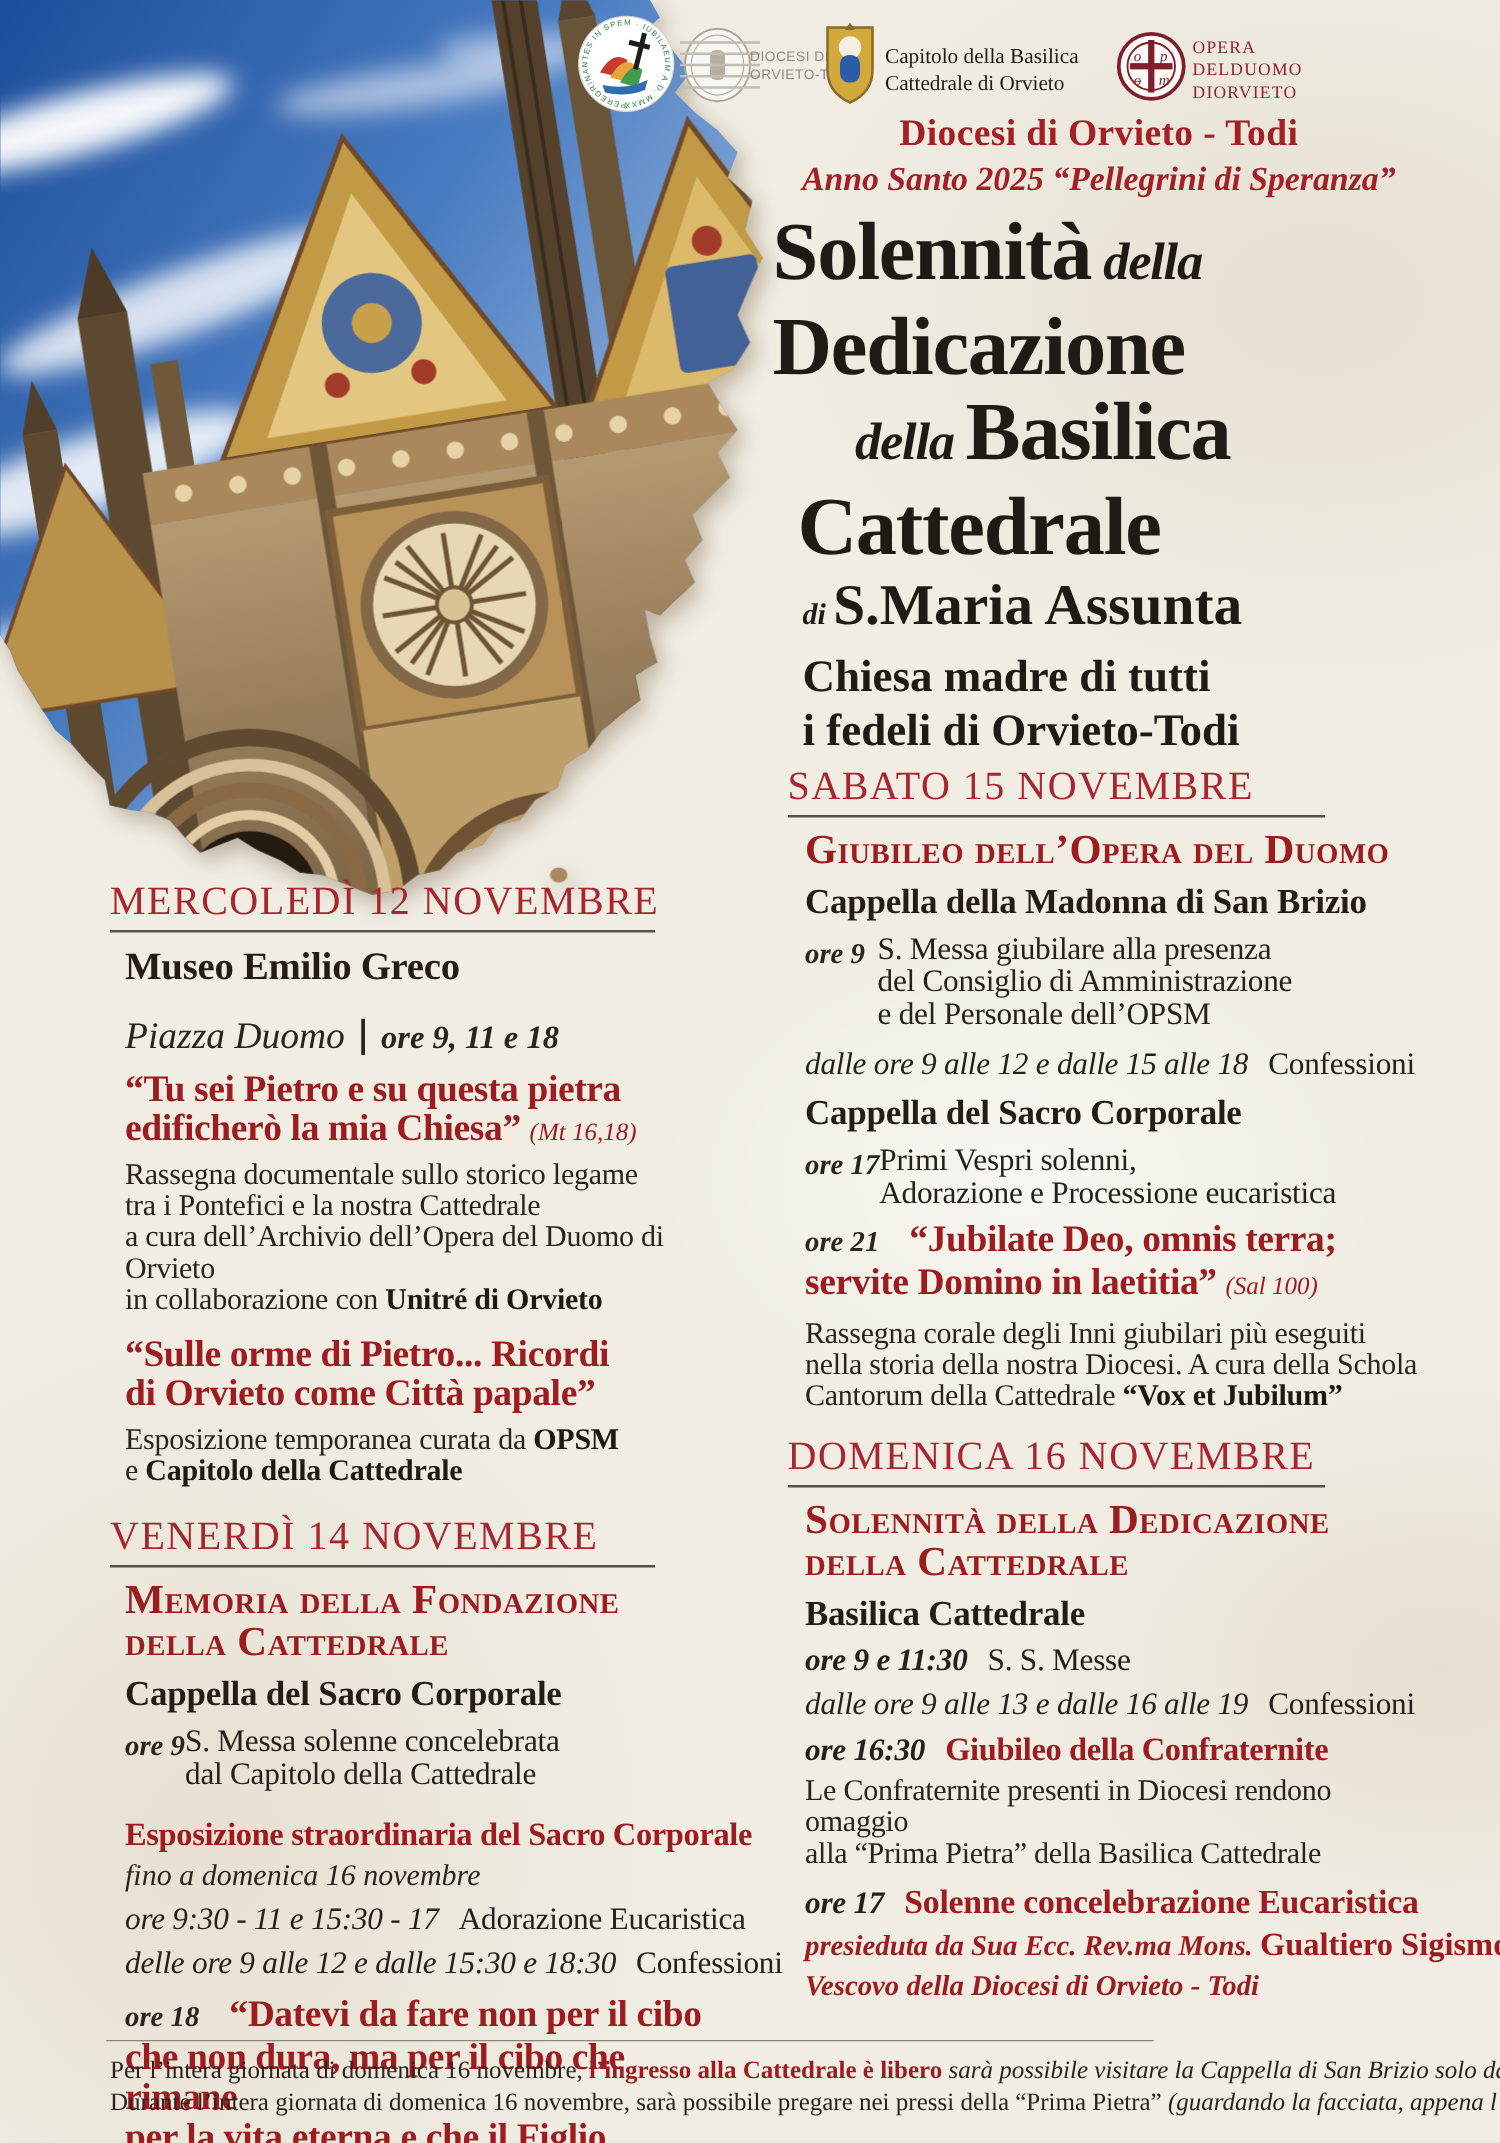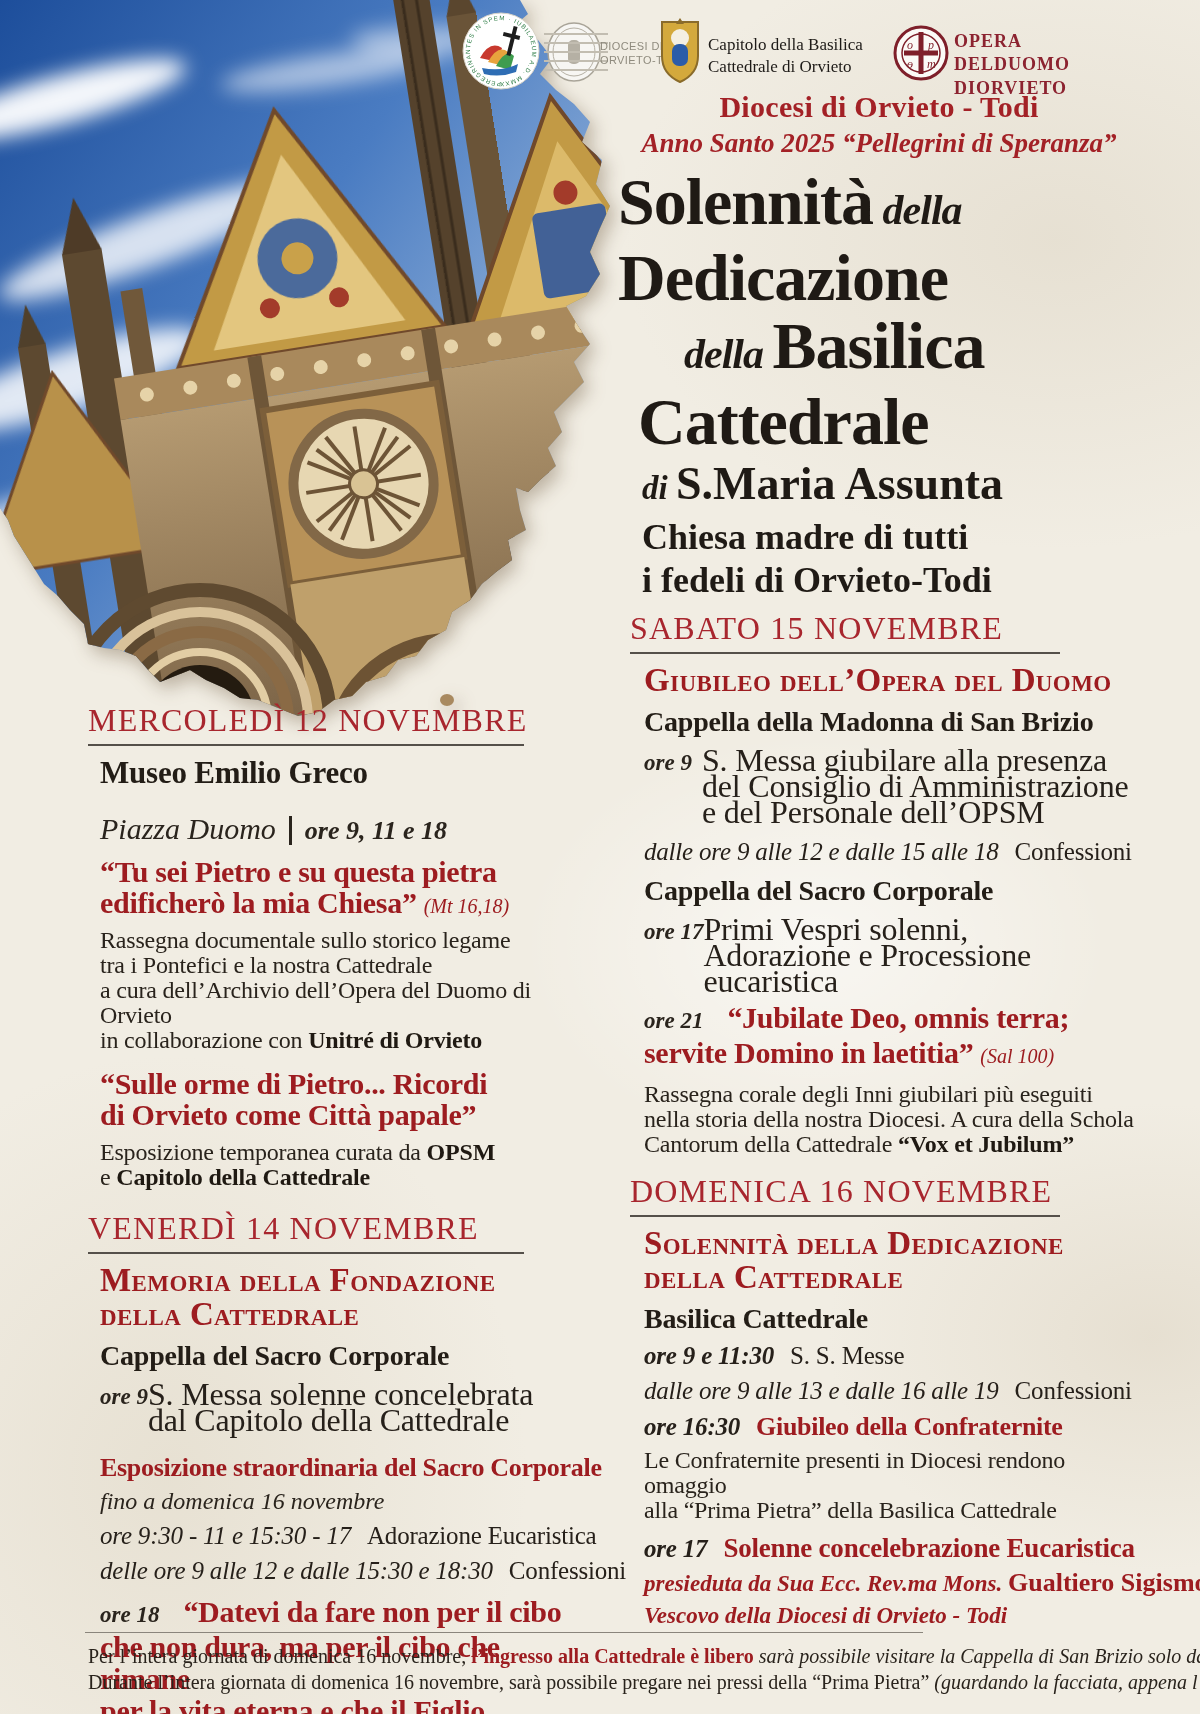--- a/index.html
+++ b/index.html
@@ -12,33 +12,33 @@
       radial-gradient(ellipse 700px 500px at 88% 14%, rgba(213,203,183,.38), transparent 62%),
       radial-gradient(ellipse 600px 700px at 14% 86%, rgba(208,196,172,.30), transparent 60%),
       radial-gradient(ellipse 420px 300px at 68% 55%, rgba(255,255,255,.55), transparent 70%),
       radial-gradient(ellipse 500px 360px at 96% 78%, rgba(210,198,176,.35), transparent 65%);
   }
   
   .photo{position:absolute;left:0;top:0;width:660px;height:720px;filter:drop-shadow(5px 7px 9px rgba(80,55,25,.33));}
   
   .logo{position:absolute;}
   .logo-text-cap{position:absolute;left:708px;top:34px;font-size:17px;line-height:1.3;color:#1d1a17;}
-  .logo-text-opera{position:absolute;left:954px;top:30px;font-size:18px;line-height:1.3;color:#8c2330;font-weight:700;letter-spacing:1px;}
+  .logo-text-opera{position:absolute;left:954px;top:30px;font-size:14px;line-height:1.3;color:#8c2330;font-weight:400;letter-spacing:1px;}
   .logo-text-dioc{position:absolute;left:600px;top:40px;font-family:"Liberation Sans","DejaVu Sans",sans-serif;font-size:11px;line-height:1.25;color:#8f8b7e;letter-spacing:.4px;}
   
   .hdr{position:absolute;left:618px;top:90px;width:522px;}
   .hdr .dioc{font-size:30px;font-weight:700;color:#a32126;text-align:center;letter-spacing:.3px;}
   .hdr .anno{font-size:27px;font-style:italic;font-weight:700;color:#a32126;text-align:center;margin-top:4px;}
   .title{position:absolute;left:618px;top:168px;width:540px;color:#1f1a15;}
   .title .big{font-size:66px;font-weight:700;line-height:68px;letter-spacing:-1px;}
   .title .mid-it{font-size:42px;font-style:italic;font-weight:700;}
   .title .l3{padding-left:66px;}
   .title .l4{padding-left:20px;}
   .title .l5{font-size:46px;font-weight:700;line-height:56px;padding-left:24px;}
-  .title .l5 .mid-it{font-size:33px;font-style:italic;}
+  .title .l5 .mid-it{font-size:24px;font-style:italic;}
   .title .sub-it{font-size:36px;font-weight:700;line-height:43px;padding-left:24px;}
   
   .col{position:absolute;}
   .col-left{left:88px;top:702px;width:492px;}
   .col-right{left:630px;top:610px;width:512px;}
   .day{font-size:32px;color:#a8262e;letter-spacing:1.2px;white-space:nowrap;}
   .rule{border-bottom:2px solid #55504a;margin-top:5px;}
   .col-left .rule{width:436px;}
   .col-right .rule{width:430px;}
   .indent{padding-left:12px;}
@@ -49,21 +49,21 @@
   .place{font-size:30px;font-style:italic;margin-top:21px;color:#2a241d;}
   .place .times{font-size:26px;font-weight:700;border-left:3px solid #2a241d;margin-left:13px;padding-left:13px;}
   .redq{color:#9d1c20;font-weight:700;font-size:30px;line-height:31px;letter-spacing:-.3px;}
   .qblock{margin-top:10px;}
   .ref{font-size:20px;font-style:italic;font-weight:400;color:#9d1c20;margin-left:7px;letter-spacing:0;}
   .body{font-size:24px;line-height:25px;color:#29231c;margin-top:10px;letter-spacing:-.2px;}
   .body b{font-weight:700;color:#1f1912;}
   .sched{display:flex;margin-top:9px;}
   .time{font-style:italic;font-weight:700;font-size:23px;min-width:58px;color:#2a241d;padding-top:3px;flex:none;}
   .col-left .time{min-width:48px;}
-  .sch-text{font-size:32px;line-height:26px;color:#26201a;letter-spacing:-.2px;}
+  .sch-text{font-size:25px;line-height:26px;color:#26201a;letter-spacing:-.2px;}
   .irow{font-size:25px;margin-top:7px;color:#26201a;white-space:nowrap;letter-spacing:-.2px;}
   .irow .it{font-style:italic;}
   .irow .lbl{margin-left:16px;}
   .redbold{color:#9d1c20;font-weight:700;}
   .red26{font-size:26px;letter-spacing:-.3px;white-space:nowrap;}
   .ital{font-size:24px;font-style:italic;margin-top:5px;color:#2a241d;}
   .tq{margin-top:11px;font-size:30px;line-height:32px;}
   .tq .time{margin-right:24px;font-size:23px;}
   .redital{color:#9d1c20;font-style:italic;}
   .presline{margin-top:6px;font-size:23px;line-height:26px;white-space:nowrap;}

